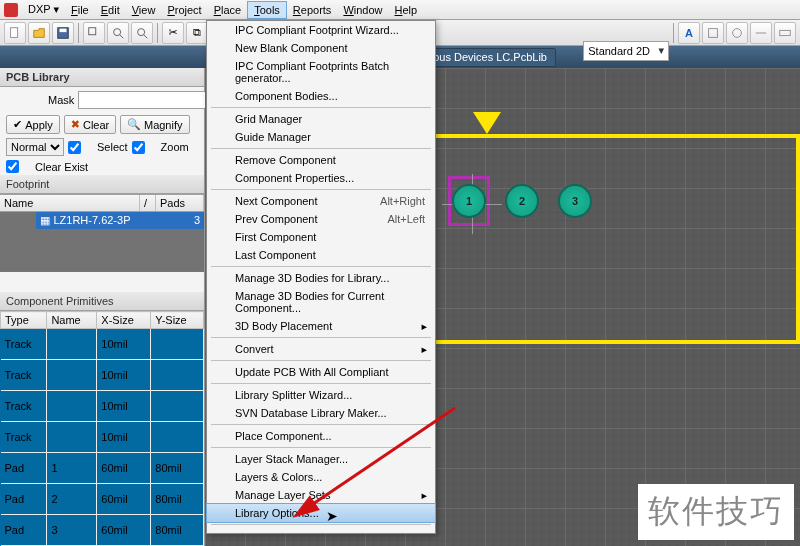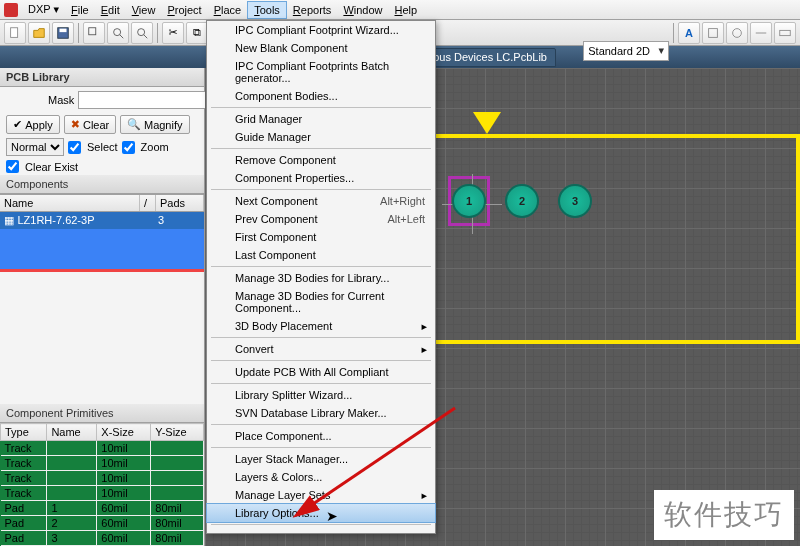--- a/index.html
+++ b/index.html
@@ -18,42 +18,42 @@
   .doc-tabs .tab{background:#3d5d7d;border:1px solid #274058;border-radius:2px 2px 0 0;padding:2px 8px;display:flex;align-items:center;gap:4px;}
   .main{display:flex;height:478px;}
   .sidebar{width:205px;background:#f4f4f4;border-right:1px solid #a0a0a0;display:flex;flex-direction:column;}
   .panel-title{background:linear-gradient(#eaeaea,#d6d6d6);border-bottom:1px solid #a0a0a0;padding:3px 6px;font-weight:bold;color:#333;}
   .mask-row{padding:4px 6px;display:flex;align-items:center;gap:4px;margin-left:42px;}
   .mask-row input{flex:1;height:18px;border:1px solid #a0a0a0;padding:0 4px;}
   .btn-row{padding:2px 6px;display:flex;gap:4px;}
   .btn{border:1px solid #a0a0a0;border-radius:2px;background:linear-gradient(#fdfdfd,#e8e8e8);padding:2px 6px;display:flex;align-items:center;gap:3px;cursor:default;}
   .opts-row{padding:2px 6px;display:flex;align-items:center;gap:4px;flex-wrap:wrap;}
   .opts-row select{height:18px;border:1px solid #a0a0a0;}
-  .chk{display:flex;align-items:center;gap:6px;}
+  .chk{display:flex;align-items:center;gap:16px;}
   .chk input{margin:0;}
   .list-hdr{background:linear-gradient(#f6f6f6,#e4e4e4);border-top:1px solid #a0a0a0;border-bottom:1px solid #a0a0a0;display:flex;}
   .list-hdr .col{padding:2px 4px;border-right:1px solid #c0c0c0;}
-  .comp-list{flex:1;background:#3b82f6;border-bottom:3px solid #ef4444;min-height:60px;overflow-y:auto;}
+  .comp-list{flex:1;background:#737373;border-bottom:1px solid #ef4444;min-height:60px;overflow-y:auto;padding-left:36px;}
   .comp-row{display:flex;background:#2a6fc0;color:#fff;}
   .comp-row .cell{padding:2px 4px;}
-  .prim-table{background:#15803d;}
+  .prim-table{background:#0369a1;}
   .prim-table table{width:100%;border-collapse:collapse;}
   .prim-table th{background:linear-gradient(#f6f6f6,#e4e4e4);text-align:left;padding:2px 4px;border:1px solid #c0c0c0;font-weight:normal;}
-  .prim-table td{padding:1px 4px;border-bottom:1px solid #eee;border-right:1px solid #eee;}
+  .prim-table td{padding:9px 4px;border-bottom:1px solid #eee;border-right:1px solid #eee;}
   .canvas{flex:1;position:relative;background:#5a5a5a;overflow:hidden;}
   .grid{position:absolute;inset:0;background-image:linear-gradient(#6a6a6a 1px,transparent 1px),linear-gradient(90deg,#6a6a6a 1px,transparent 1px),linear-gradient(#555 1px,transparent 1px),linear-gradient(90deg,#555 1px,transparent 1px);background-size:40px 40px,40px 40px,8px 8px,8px 8px;}
   .yellow-frame{position:absolute;left:205px;top:66px;right:0;height:210px;border:4px solid #ffe600;border-left:none;}
   .tri{position:absolute;left:268px;top:44px;width:0;height:0;border-left:14px solid transparent;border-right:14px solid transparent;border-top:22px solid #ffe600;}
   .pad{position:absolute;width:34px;height:34px;border-radius:50%;background:radial-gradient(#1abc9c,#159a80);display:flex;align-items:center;justify-content:center;color:#222;font-weight:bold;border:2px solid #0d6a5a;}
   .pad-box{border:3px solid #b030b0;position:absolute;}
   .cross{position:absolute;}
   .cross::before,.cross::after{content:"";position:absolute;background:#999;}
   .cross::before{width:60px;height:1px;left:-30px;top:0;}
   .cross::after{width:1px;height:60px;top:-30px;left:0;}
-  .watermark{position:absolute;right:6px;bottom:6px;background:#fff;padding:6px 10px;font-size:28px;color:#888;letter-spacing:2px;margin-left:21px;}
+  .watermark{position:absolute;right:6px;bottom:6px;background:#fff;padding:6px 10px;font-size:32px;color:#888;letter-spacing:2px;margin-left:21px;}
   
   .dropdown{position:absolute;left:206px;top:20px;width:230px;background:#f4f4f4;border:1px solid #888;box-shadow:2px 2px 6px rgba(0,0,0,.3);z-index:50;}
   .dropdown .ditem{padding:3px 10px 3px 28px;position:relative;cursor:default;}
   .dropdown .ditem.sub::after{content:"▸";position:absolute;right:8px;}
   .dropdown .ditem .hint{float:right;color:#555;}
   .dropdown .dsep{height:1px;background:#c0c0c0;margin:2px 4px;}
   .dropdown .ditem.hl{background:linear-gradient(#cfe4f8,#a8cdef);border:1px solid #6fa8dc;margin:-1px;}
   .arrow{position:absolute;z-index:60;pointer-events:none;}
 </style>
 </head>
@@ -176,21 +176,21 @@
         </label>
       <label class="chk">
           <input type="checkbox" checked="" style="">
           <span>Zoom</span>
         </label>
       <label class="chk">
           <input type="checkbox" checked="" style="">
           <span>Clear Exist</span>
         </label>
     </div>
-    <div class="panel-title" style="font-weight:normal;">Components</div>
+    <div class="panel-title" style="font-weight:normal;">Footprint</div>
     <div class="list-hdr">
       <div class="col" style="width:140px;">Name</div>
       <div class="col" style="width:16px;">/</div>
       <div class="col" style="flex:1;">Pads</div>
     </div>
     <div class="comp-list">
       <div class="comp-row">
         <div class="cell" style="width:154px;">▦ <span>LZ1RH-7.62-3P</span></div>
         <div class="cell">3</div>
       </div>

